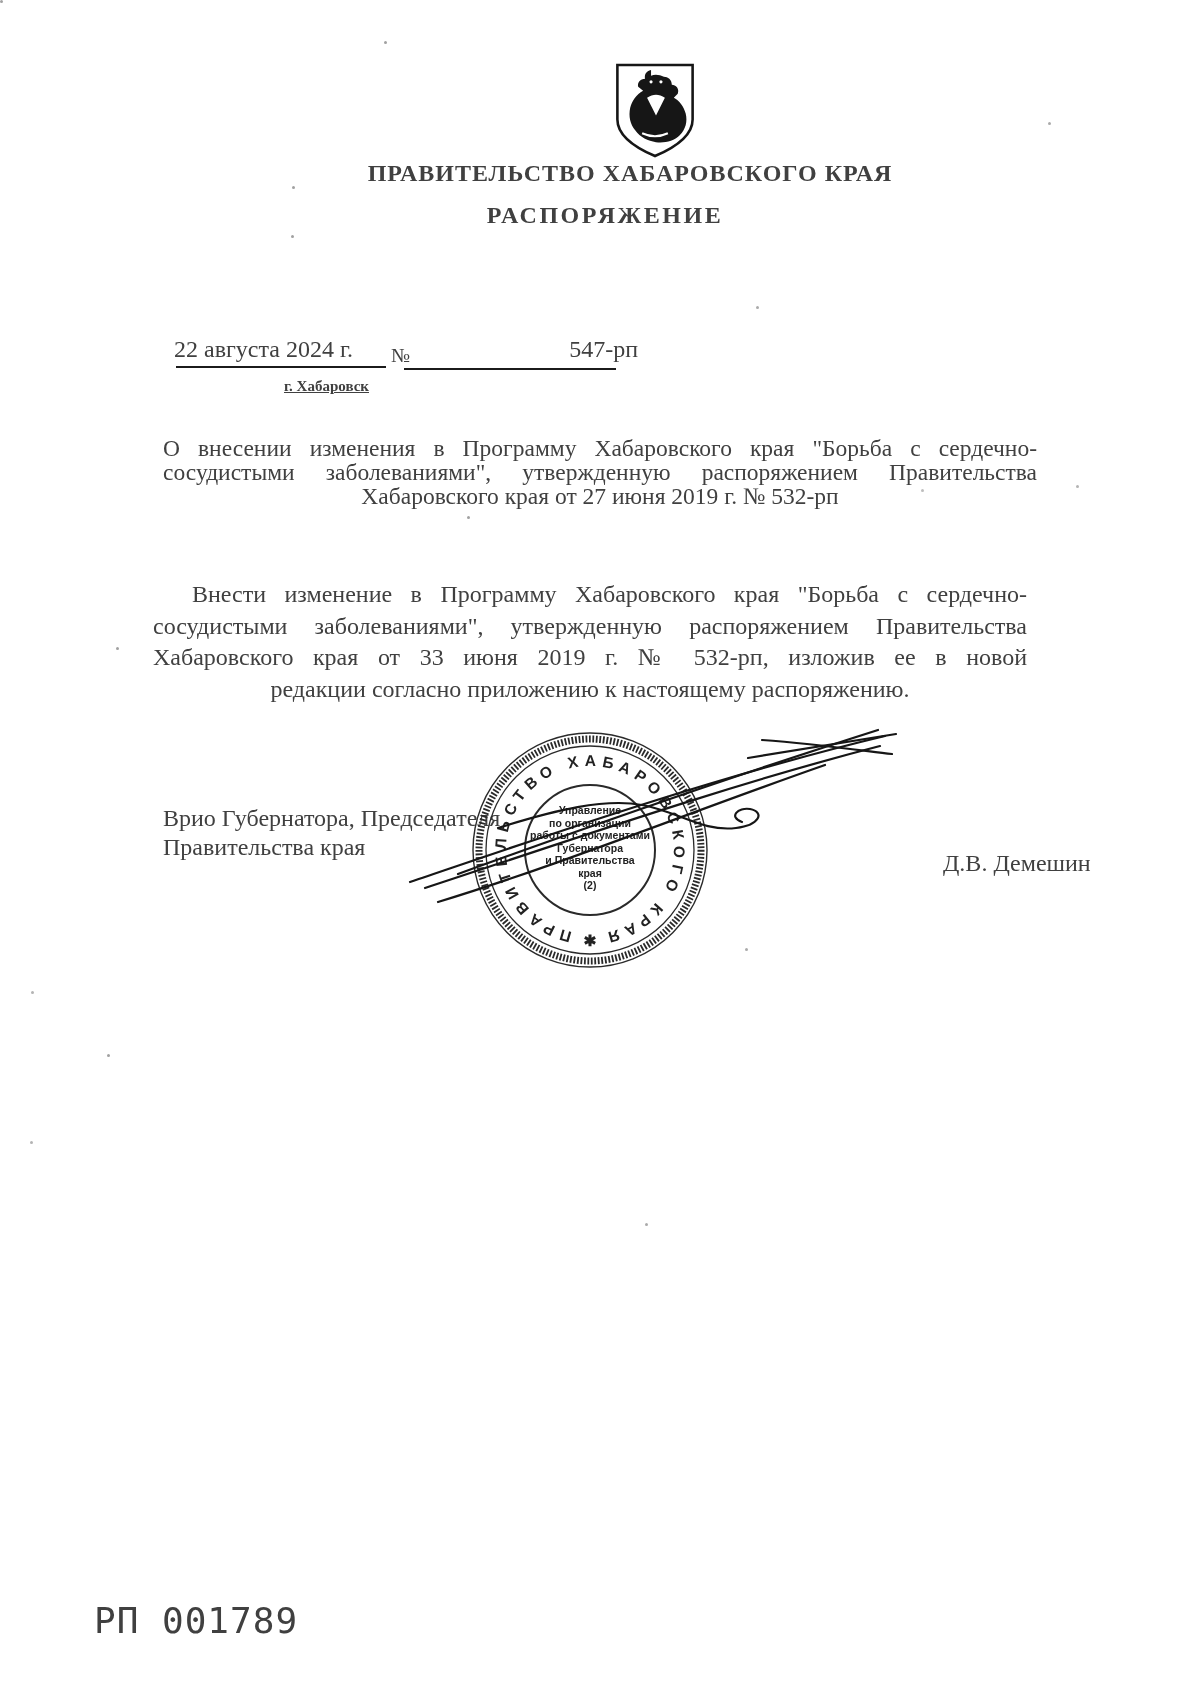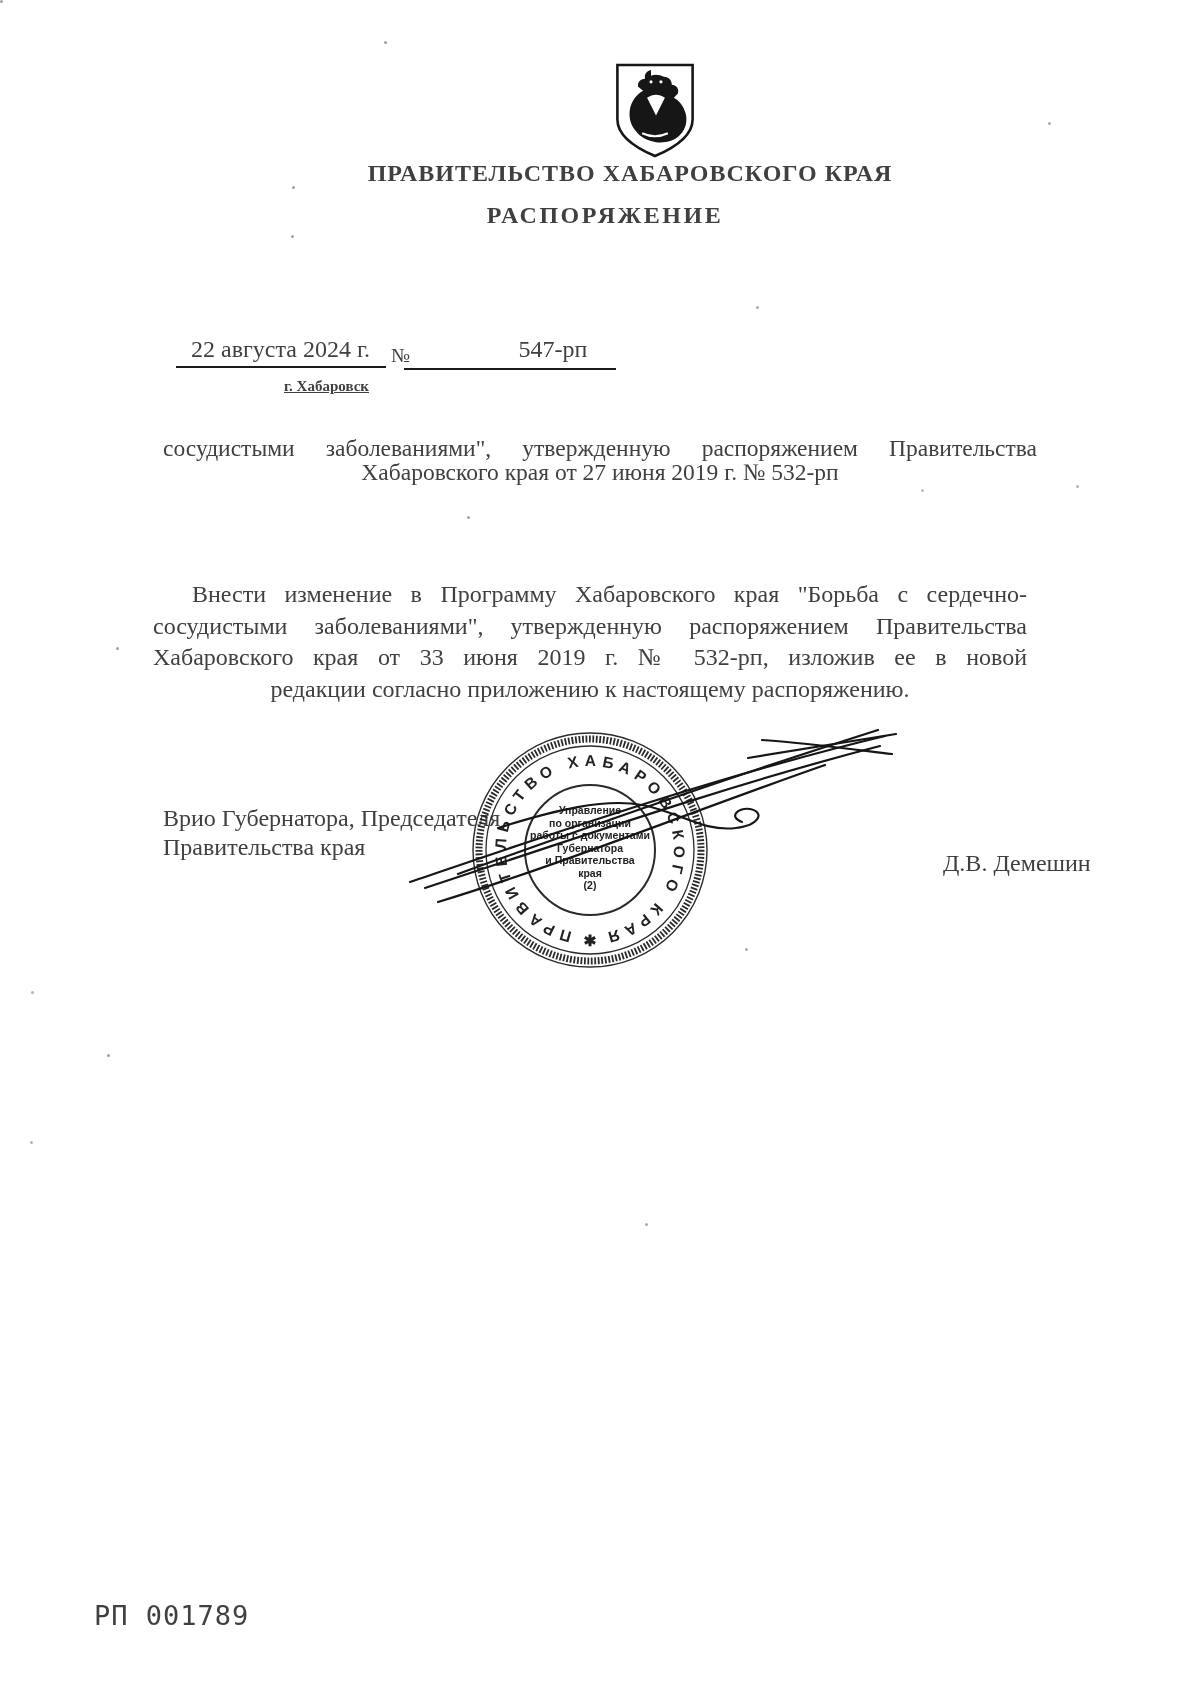--- a/index.html
+++ b/index.html
@@ -7,42 +7,42 @@
     position:relative; width:1200px; height:1700px; margin:0 auto;
     background:#ffffff; overflow:hidden; color:#404040;
     font-family:"Liberation Serif", serif;
   }
   .abs { position:absolute; }
   .center { text-align:center; }
 
   .org-name   { left:30px; top:160px; width:1200px; font-size:24px; font-weight:bold; letter-spacing:1px; }
   .doc-type   { left:0px;  top:202px; width:1210px; font-size:24px; font-weight:bold; letter-spacing:2.5px; }
 
-  .date-text  { left:191px; top:336px; font-size:24px; }
+  .date-text  { left:174px; top:336px; font-size:24px; }
   .num-sign   { left:391px; top:344px; font-size:20px; }
-  .num-value  { left:468px; top:336px; width:170px; text-align:center; font-size:24px; }
+  .num-value  { left:468px; top:336px; width:170px; text-align:right; font-size:24px; }
   .rule       { height:2px; background:#1b1b1b; }
   .rule-1     { left:176px; top:366px; width:210px; }
   .rule-2     { left:404px; top:368px; width:212px; }
   .city       { left:204px; top:378px; width:165px; text-align:right; font-size:15px; font-weight:bold;text-decoration:underline; }
 
   .subject    { left:163px; top:436px; width:874px; font-size:23.5px; line-height:24px; }
   .body-par   { left:153px; top:579px; width:874px; font-size:24px;  line-height:31.5px; }
   .jline      { text-align:justify; text-align-last:justify; }
   .nline      { text-align:center; }
   .indent1    { text-indent:39px; }
 
   .sig-title  { left:163px; top:804px; width:480px; font-size:24px; line-height:29px; }
   .sig-name   { left:943px; top:850px; font-size:24px; }
 
   .stamp-svg  { left:470px; top:730px; }
   .sign-svg   { left:380px; top:690px; }
   .emblem-svg { left:611px; top:62px; }
 
-  .reg-code   { left:94px; top:1600px; font-family:"DejaVu Sans Mono", monospace; font-size:27px; letter-spacing:1px; }
+  .reg-code   { left:94px; top:1600px; font-family:"DejaVu Sans Mono", monospace; font-size:36px; letter-spacing:1px; }
 
   .stamp-ring-text { font-family:"Liberation Sans", sans-serif; font-weight:bold; font-size:15.5px; fill:#222; }
   .stamp-inner-text{ font-family:"Liberation Sans", sans-serif; font-weight:bold; font-size:10.5px; fill:#222; }
 
   .noise { left:0; top:0; width:3px; height:3px; border-radius:50%; background:#555; opacity:.55;
     box-shadow: 384px 41px 0 #555, 292px 186px 0 #555, 291px 235px 0 #555, 756px 306px 0 #666,
                 1048px 122px 0 #666, 467px 516px 0 #555, 116px 647px 0 #555, 1076px 485px 0 #777,
                 107px 1054px 0 #555, 31px 991px 0 #777, 645px 1223px 0 #666, 745px 948px 0 #666,
                 30px 1141px 0 #777, 921px 489px 0 #888; }
 </style>
@@ -66,20 +66,21 @@
   <div class="abs doc-type center">РАСПОРЯЖЕНИЕ</div>
 
   <div class="abs date-text">22 августа 2024 г.</div>
   <div class="abs num-sign">№</div>
   <div class="abs num-value">547-рп</div>
   <div class="abs rule rule-1"></div>
   <div class="abs rule rule-2"></div>
   <div class="abs city">г. Хабаровск</div>
 
   <div class="abs subject">
+    <div class="jline">О внесении изменения в Программу Хабаровского края "Борьба с сердечно-</div>
     <div class="jline">сосудистыми заболеваниями", утвержденную распоряжением Правительства</div>
     <div class="nline">Хабаровского края от 27 июня 2019 г. № 532-рп</div>
   </div>
 
   <div class="abs body-par">
     <div class="jline indent1">Внести изменение в Программу Хабаровского края "Борьба с сердечно-</div>
     <div class="jline">сосудистыми заболеваниями", утвержденную распоряжением Правительства</div>
     <div class="jline">Хабаровского края от 33 июня 2019 г. № 532-рп, изложив ее в новой</div>
     <div class="nline">редакции согласно приложению к настоящему распоряжению.</div>
   </div>

